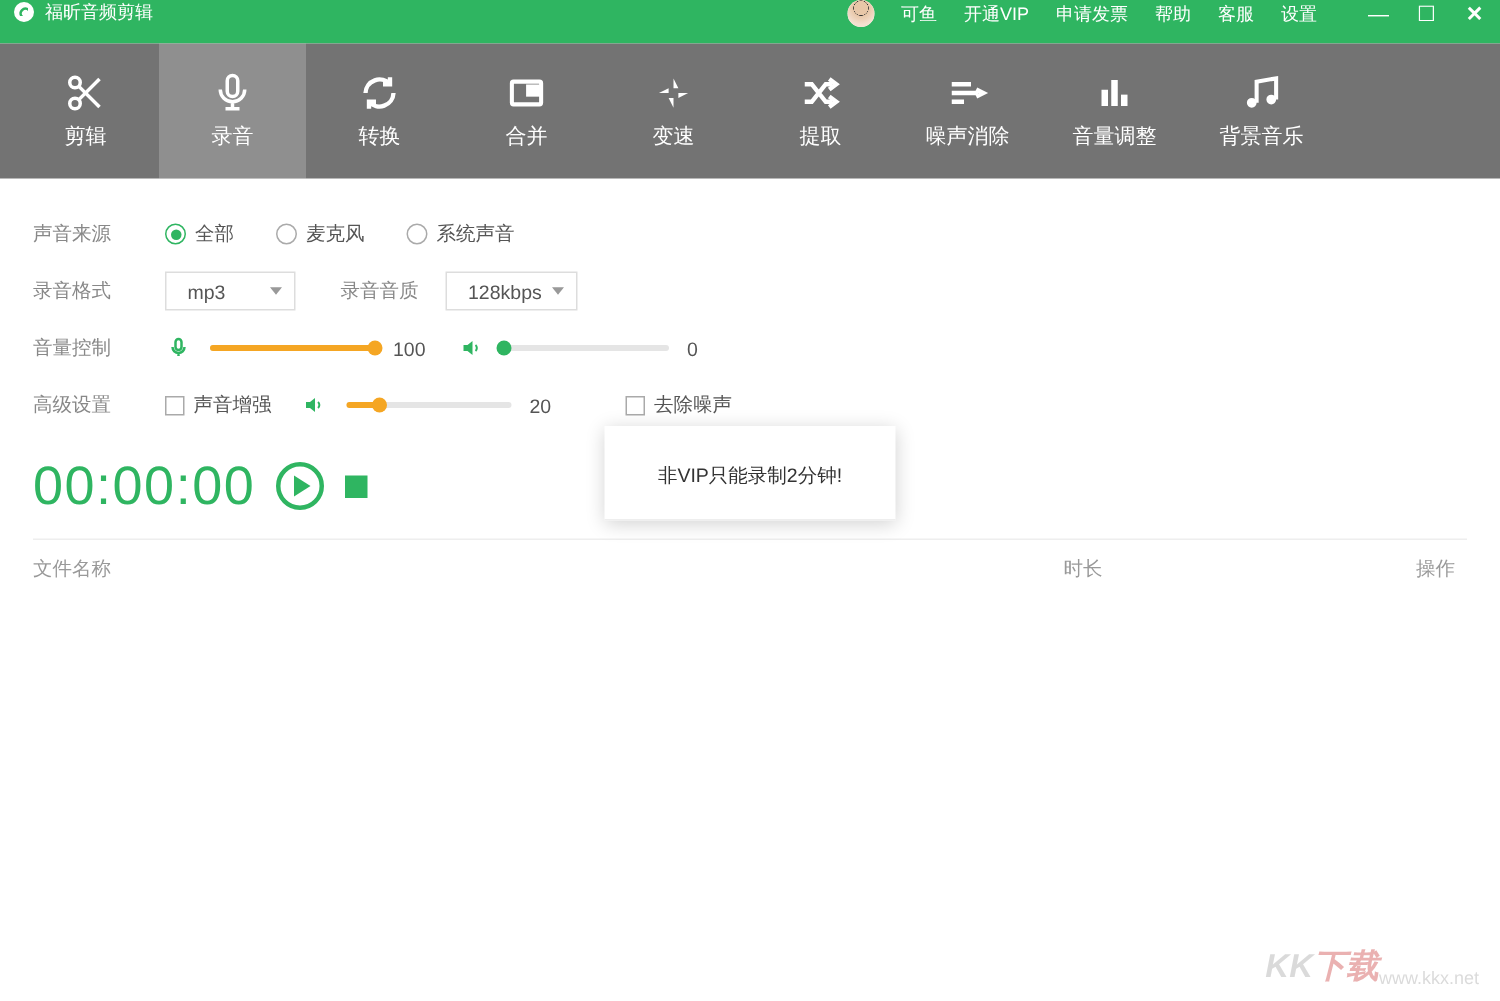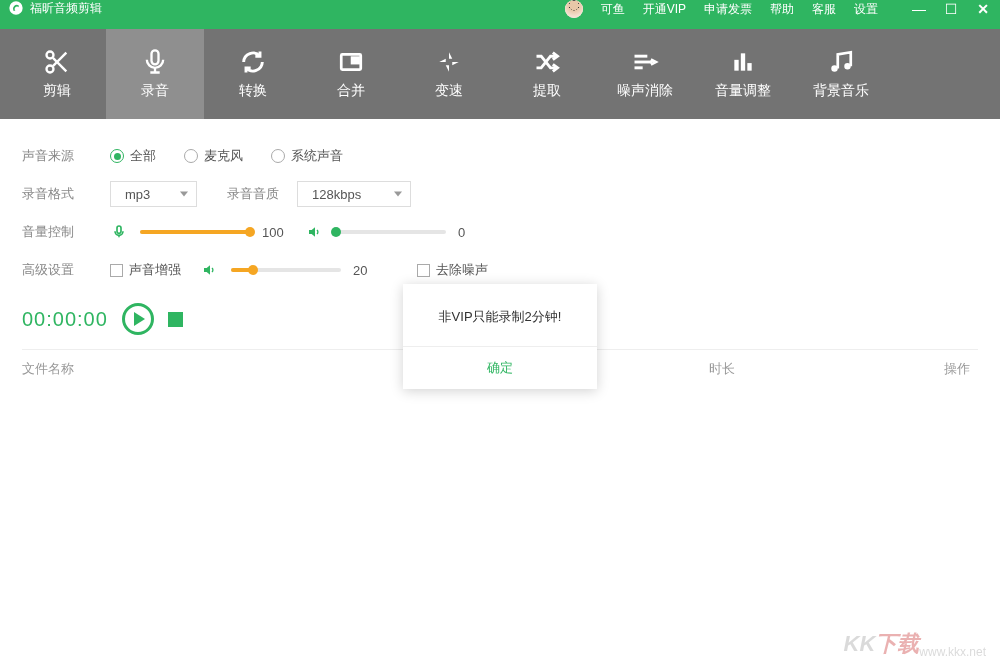--- a/index.html
+++ b/index.html
@@ -41,21 +41,21 @@
 .slider .knob { position:absolute; top:50%; width:10px; height:10px; background:#2fb561; border-radius:50%; transform:translate(-50%,-50%);}
 .slider .fillO { position:absolute; left:0; top:0; height:100%; background:#f5a623; border-radius:2px; }
 .slider .knobO { position:absolute; top:50%; width:10px; height:10px; background:#f5a623; border-radius:50%; transform:translate(-50%,-50%);}
 .val { width:34px; color:#555; }
 .icon-mini { width:18px; height:18px; display:flex; align-items:center; justify-content:center; }
 
 .chk { display:flex; align-items:center; gap:6px; cursor:pointer; }
 .chk .box { width:13px; height:13px; border:1.5px solid #aaa; }
 
 .timer-row { display:flex; align-items:center; gap:14px; margin-top:14px; margin-bottom:14px;}
-.timer { font-size:20px; color:#2fb561; font-weight:400; letter-spacing:1px;}
+.timer { font-size:36px; color:#2fb561; font-weight:400; letter-spacing:1px;}
 .play-btn { width:32px; height:32px; border:3px solid #2fb561; border-radius:50%; display:flex; align-items:center; justify-content:center; cursor:pointer;}
 .play-btn::after { content:""; width:0; height:0; border-top:7px solid transparent; border-bottom:7px solid transparent; border-left:11px solid #2fb561; margin-left:3px;}
 .stop-btn { width:15px; height:15px; background:#2fb561; cursor:pointer; }
 
 .table-header { display:flex; padding: 10px 0; border-top:1px solid #eee; color:#999; font-size:13px;}
 .col-name { width: 570px; padding-left: 0;}
 .col-dur { width: 260px; text-align: center;}
 .col-op { flex:1; text-align:right; padding-right:8px;}
 
 .modal { position:absolute; left:403px; top:284px; width:194px; background:#fff; box-shadow:0 2px 12px rgba(0,0,0,.18); }
@@ -206,21 +206,21 @@
         </div>
     </div>
   </div>
 
   <div class="row">
     <span class="row-label">录音格式</span>
     <div class="selbox" style="width:87px;">
         <span>mp3</span>
       </div>
     <span class="inline-label">录音音质</span>
-    <div class="selbox" style="width:114px;">
+    <div class="selbox" style="width:88px;">
         <span>128kbps</span>
       </div>
   </div>
 
   <div class="row">
     <span class="row-label">音量控制</span>
     <div class="slider-wrap" style="margin-left:18px;">
       <span class="icon-mini">
           <svg viewBox="0 0 24 24" width="16" height="16" fill="none" stroke="#2fb561" stroke-width="2.5">
             <rect x="9" y="3" width="6" height="11" rx="3"></rect>
@@ -282,19 +282,18 @@
   <div class="table-header">
     <div class="col-name">文件名称</div>
     <div class="col-dur">时长</div>
     <div class="col-op">操作</div>
   </div>
 
 </div>
 
 <div class="modal">
   <div class="modal-body">非VIP只能录制2分钟!</div>
-  <div class="modal-footer">确定</div>
 </div>
 
 <div class="watermark">
   <div class="wm-logo"><span>KK</span><span class="wm-red">下载</span></div>
   <div class="wm-url">www.kkx.net</div>
 </div>
 
 </body></html>

